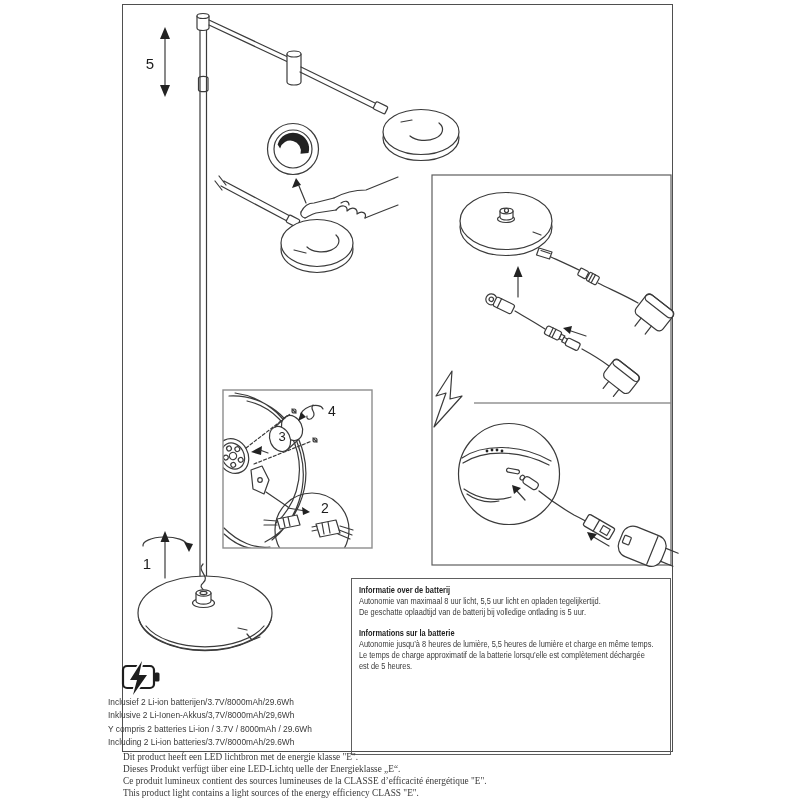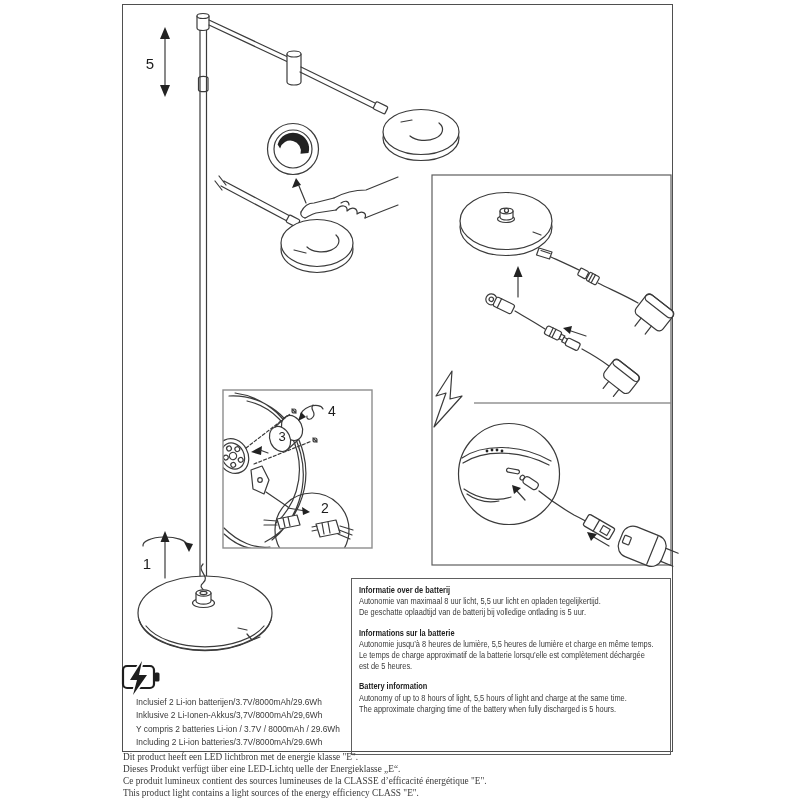--- a/index.html
+++ b/index.html
@@ -12,21 +12,21 @@
   .wfill{fill:#ffffff;}
   .dark{fill:#222;stroke:none;}
   .steptext{font-family:"Liberation Sans",sans-serif;fill:#1d1d1d;}
   
   .txtline{white-space:nowrap;transform-origin:0 0;}
   #battery-info-box{position:absolute;left:351px;top:570px;width:320px;height:177px;
         border:1px solid #5e5e5e;box-sizing:border-box;padding:5px 0 16px 7px;overflow:hidden;margin-top:8px;}
   #battery-info-box .sec{margin-bottom:9px;}
   #battery-info-box .txtline{font-size:9.5px;line-height:11.2px;transform:scaleX(0.78);}
   #battery-info-box .hd{font-weight:bold;color:#222;}
-  #included-block{position:absolute;left:136px;top:695px;width:235px;}
+  #included-block{position:absolute;left:108px;top:695px;width:235px;}
   #included-block .txtline{font-size:9.5px;line-height:13.3px;transform:scaleX(0.88);}
   #energy-block{position:absolute;left:123px;top:751px;width:470px;font-family:Liberation Serif, serif;}
   #energy-block .txtline{font-size:9.6px;line-height:12px;transform:scaleX(0.97);}
 </style>
 </head>
 <body>
 
 <div id="page">
 
   <div id="border-frame"></div>
@@ -292,25 +292,20 @@
       <div class="txtline hd">Informatie over de batterij</div>
       <div class="txtline">Autonomie van maximaal 8 uur licht, 5,5 uur licht en opladen tegelijkertijd.</div>
       <div class="txtline">De geschatte oplaadtijd van de batterij bij volledige ontlading is 5 uur.</div>
     </div>
     <div class="sec">
       <div class="txtline hd">Informations sur la batterie</div>
       <div class="txtline">Autonomie jusqu’à 8 heures de lumière, 5,5 heures de lumière et charge en même temps.</div>
       <div class="txtline">Le temps de charge approximatif de la batterie lorsqu’elle est complètement déchargée</div>
       <div class="txtline">est de 5 heures.</div>
     </div>
-    <div class="sec">
-      <div class="txtline hd">Battery information</div>
-      <div class="txtline">Autonomy of up to 8 hours of light, 5,5 hours of light and charge at the same time.</div>
-      <div class="txtline">The approximate charging time of the battery when fully discharged is 5 hours.</div>
-    </div>
   </div>
 
   <div id="included-block">
     <div class="txtline">Inclusief 2 Li-ion batterijen/3.7V/8000mAh/29.6Wh</div>
     <div class="txtline">Inklusive 2 Li-Ionen-Akkus/3,7V/8000mAh/29,6Wh</div>
     <div class="txtline">Y compris 2 batteries Li-ion / 3.7V / 8000mAh / 29.6Wh</div>
     <div class="txtline">Including 2 Li-ion batteries/3.7V/8000mAh/29.6Wh</div>
   </div>
 
   <div id="energy-block">

